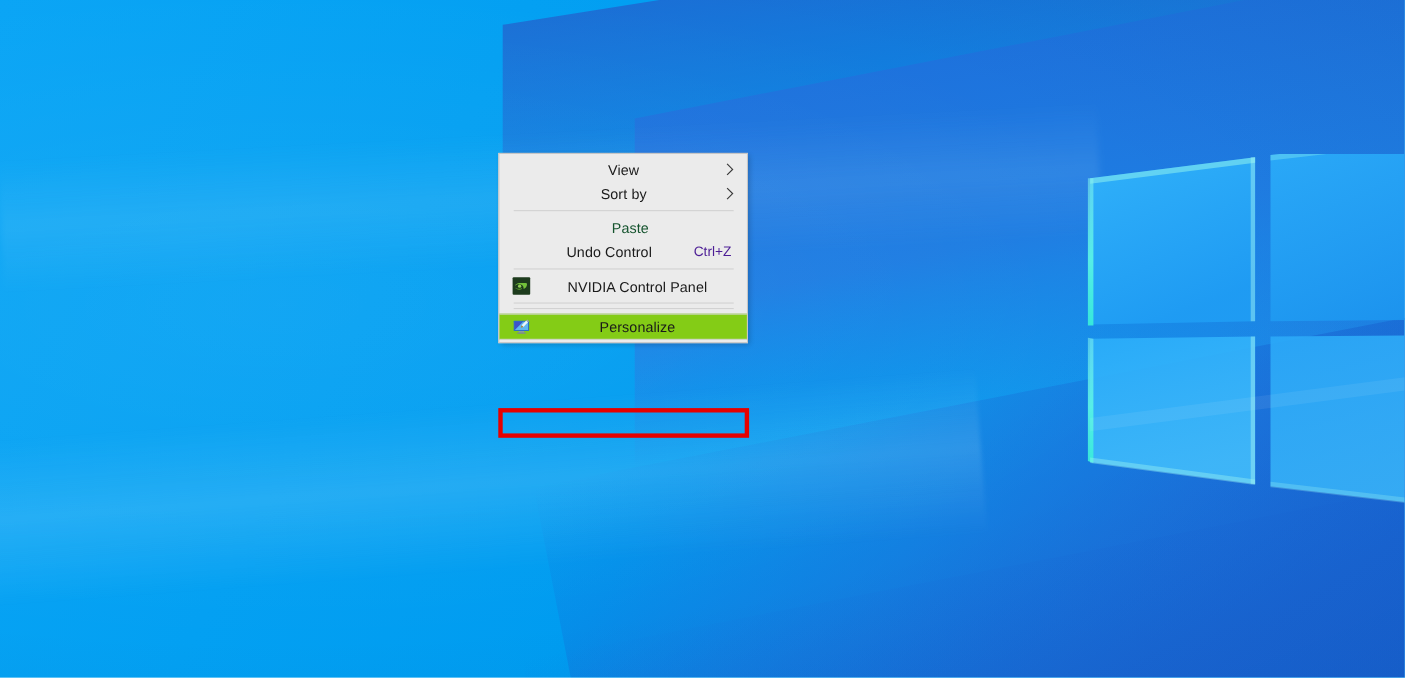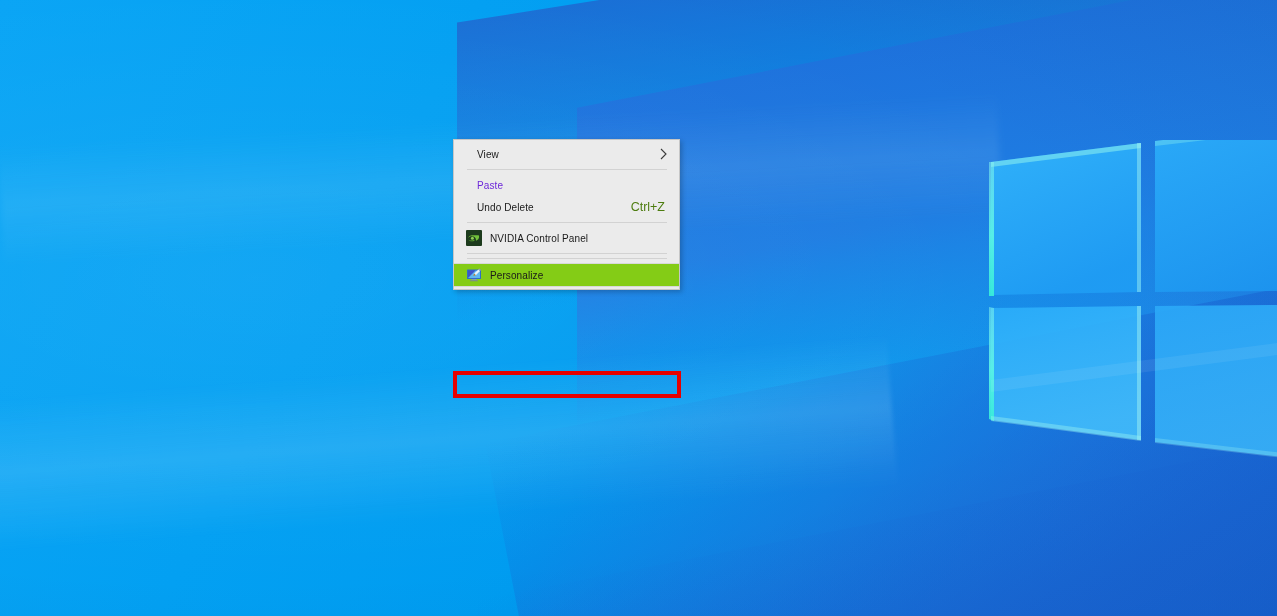--- a/index.html
+++ b/index.html
@@ -123,39 +123,40 @@
     min-width: 22px;
     height: 16px;
     margin-left: 12px;
     display: flex;
     align-items: center;
     justify-content: flex-start;
   }
   .mi-label {
     flex: 1;
     padding-left: 13px;
-    font-size: 10px;
+    font-size: 13px;
     letter-spacing: .1px;
+    text-align: center;
   }
   .menu-item.has-icon .mi-label { padding-left: 2px; }
   .menu-item.no-icon .mi-label { margin-left: 23px; padding-left: 0; }
   .mi-accel {
-    color: #4d7c0f;
+    color: #4c1d95;
     font-size: 12.5px;
     padding-right: 4px;
   }
   .mi-chevron {
     width: 14px;
     display: flex;
     align-items: center;
     justify-content: center;
     color: #333;
     margin-right: -2px;
   }
-  .menu-item.disabled .mi-label { color: #6d28d9; }
+  .menu-item.disabled .mi-label { color: #14532d; }
   .menu-item.hovered {
     background: #84cc16;
     border: 1px solid #d8d8d8;
     border-left: none; border-right: none;
   }
   .separator {
     height: 1px;
     background: #d2d2d2;
     margin: 4px 12px 4px 13px;
   }
@@ -247,31 +248,39 @@
 
     <div class="menu-item no-icon">
       <span class="mi-label">View</span>
       <span class="mi-chevron">
         <svg width="8" height="12" viewBox="0 0 8 12">
             <path d="M1 1 L6 6 L1 11" fill="none" stroke="#3b3b3b" stroke-width="1.1"></path>
           </svg>
       </span>
     </div>
 
+    <div class="menu-item no-icon">
+      <span class="mi-label">Sort by</span>
+      <span class="mi-chevron">
+        <svg width="8" height="12" viewBox="0 0 8 12">
+            <path d="M1 1 L6 6 L1 11" fill="none" stroke="#3b3b3b" stroke-width="1.1"></path>
+          </svg>
+      </span>
+    </div>
 
 
     <div class="separator"></div>
 
     <div class="menu-item no-icon disabled">
       <span class="mi-label">Paste</span>
     </div>
 
 
     <div class="menu-item no-icon">
-      <span class="mi-label">Undo Delete</span>
+      <span class="mi-label">Undo Control</span>
       <span class="mi-accel">Ctrl+Z</span>
     </div>
 
     <div class="separator"></div>
 
     <div class="menu-item has-icon">
       <span class="mi-icon">
         <span class="ico-nvidia">
           <svg width="14" height="14" viewBox="0 0 14 14">
             <path d="M5.4 4.2 C3.2 4.2 1.6 5.4 1.0 7.0 C1.9 5.9 3.2 5.3 4.8 5.3 C7.3 5.3 9.0 6.8 9.0 8.9 L9.0 9.8 C10.9 9.0 12.1 7.4 12.1 5.7 C12.1 5.0 11.9 4.5 11.6 4.2 Z" fill="#72c13a"></path>

